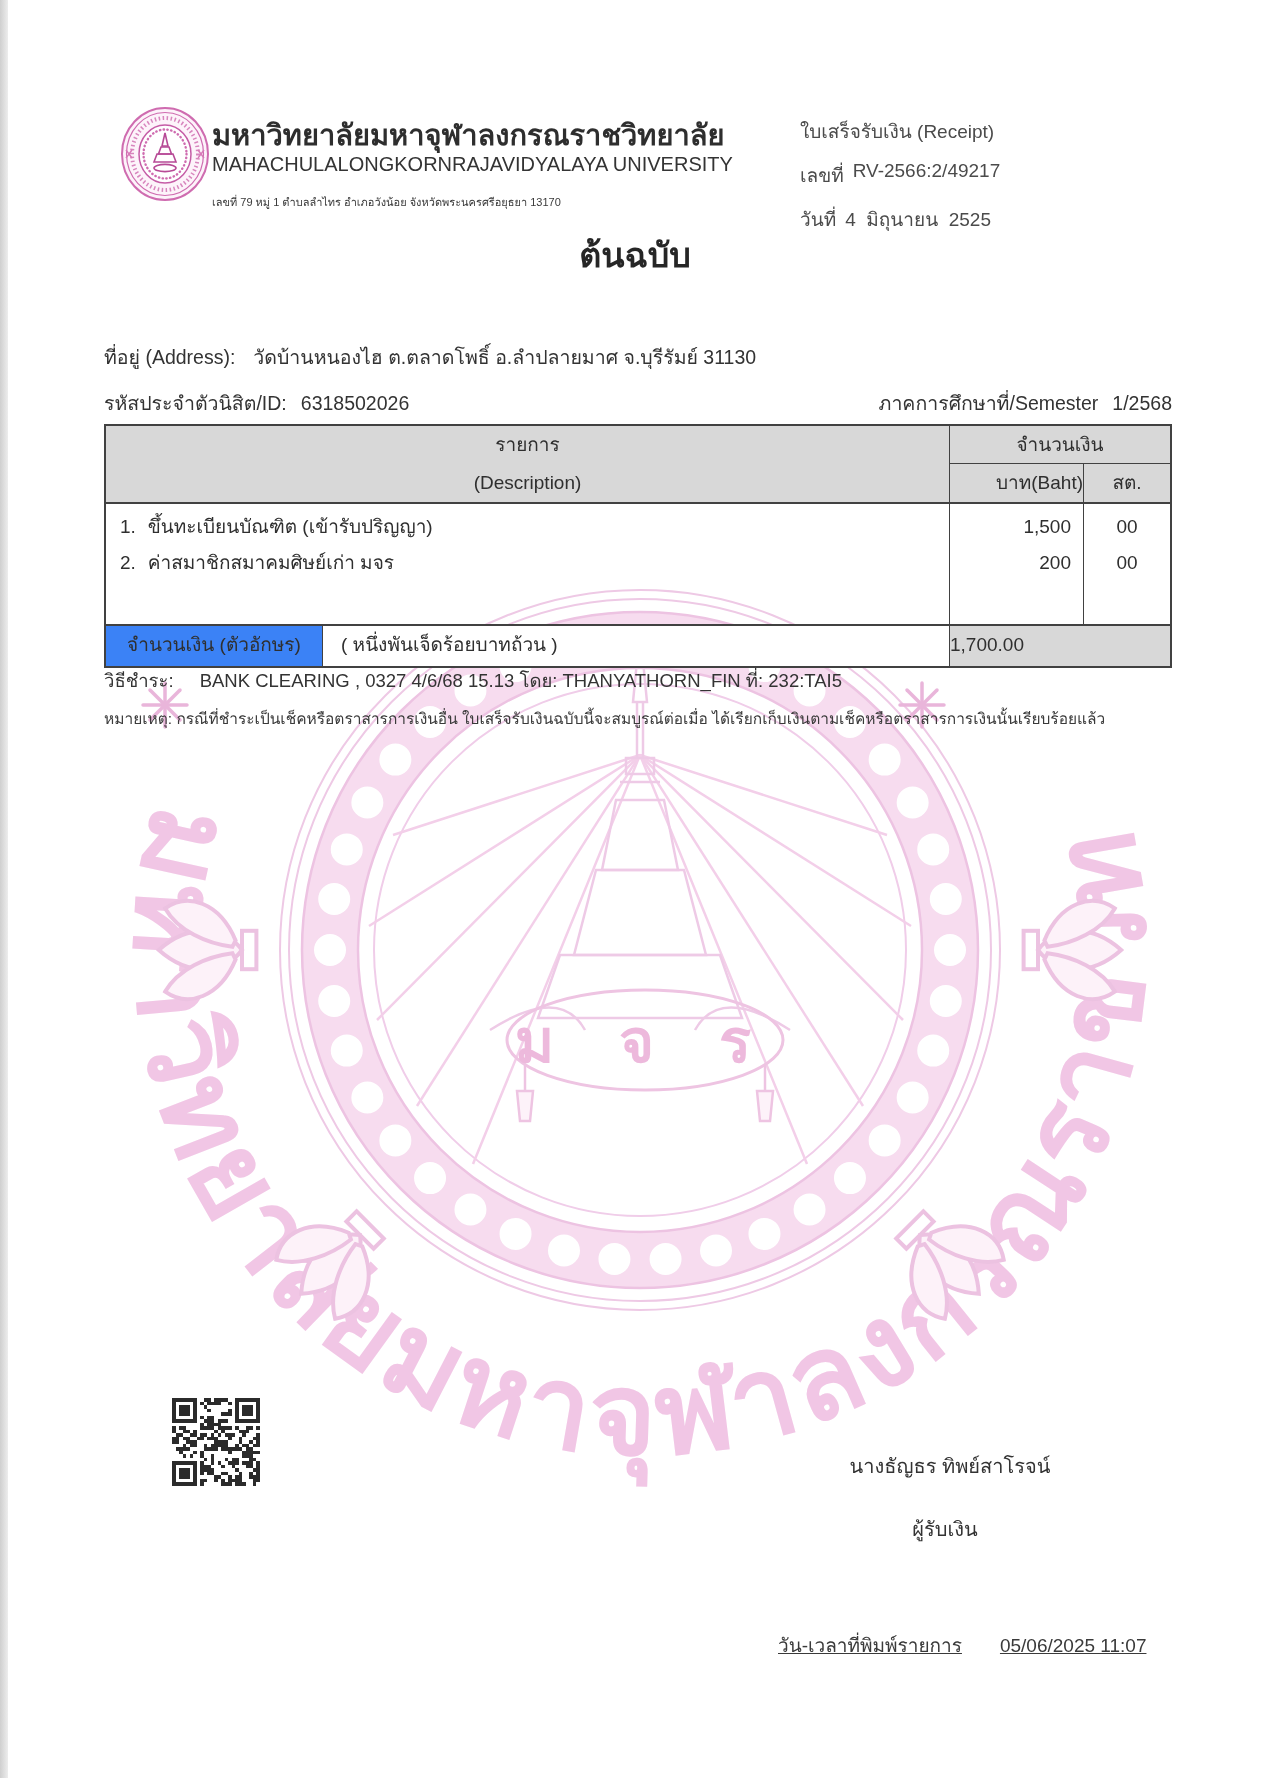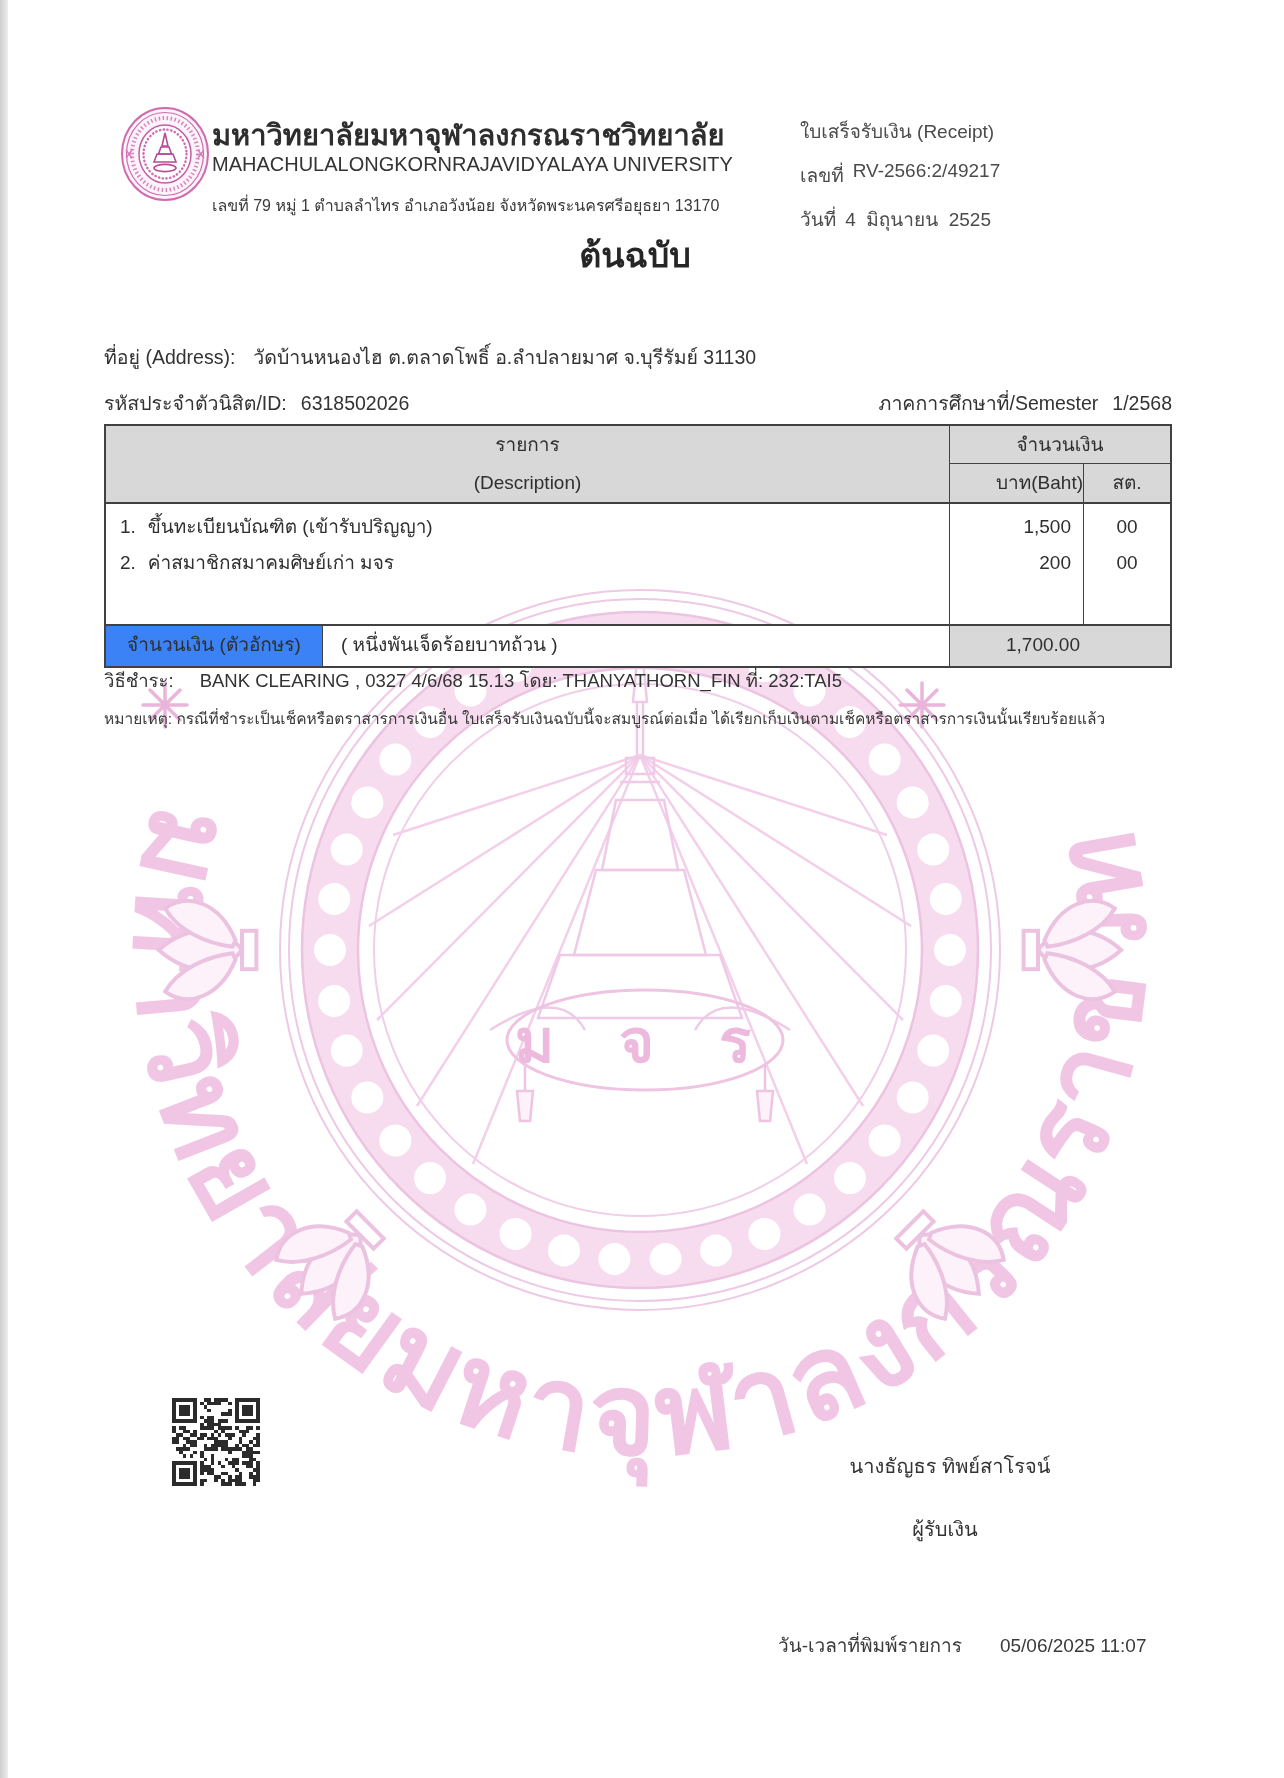--- a/index.html
+++ b/index.html
@@ -15,21 +15,21 @@
     background:linear-gradient(to right,#cfcfcf,#ededed);}
   .pre{white-space:pre-wrap;}
 
   
   .watermark{position:absolute;left:20px;top:330px;width:1240px;height:1240px;z-index:0;pointer-events:none;}
 
   
   .logo{position:absolute;left:120px;top:106px;width:90px;height:96px;z-index:2;}
   .univ-th{position:absolute;left:212px;top:112px;font-size:29px;font-weight:bold;color:#2e2e2e;z-index:2;}
   .univ-en{position:absolute;left:212px;top:153px;font-size:20px;font-weight:500;color:#343434;z-index:2;}
-  .univ-addr{position:absolute;left:212px;top:193px;font-size:16px;font-weight:500;color:#3a3a3a;z-index:2;}
+  .univ-addr{position:absolute;left:212px;top:193px;font-size:11px;font-weight:500;color:#3a3a3a;z-index:2;}
 
   .receipt-info{position:absolute;left:800px;top:116px;z-index:2;font-size:19px;color:#4b4b4b;}
   .receipt-info .line{height:44px;display:flex;gap:9px;align-items:flex-start;}
 
   .doc-title{position:absolute;left:0;top:228px;width:1270px;text-align:center;
     font-size:34px;font-weight:bold;color:#262626;z-index:2;}
 
   
   .payer-line{position:absolute;left:104px;z-index:2;font-size:19.5px;font-weight:500;color:#333;
     display:flex;gap:18px;align-items:baseline;}
@@ -54,37 +54,37 @@
   .col-desc{flex:1;padding:6px 0 0 14px;box-sizing:border-box;}
   .col-baht{width:134.5px;border-left:1.5px solid #414141;box-sizing:border-box;padding:6px 12px 0 0;text-align:right;}
   .col-st{width:87px;border-left:1.5px solid #414141;box-sizing:border-box;padding:6px 0 0 0;text-align:center;}
   .body-line{height:36px;line-height:34px;}
   .item-no{display:inline-block;margin-right:12px;}
   .trow-total{display:flex;height:40px;border-top:2px solid #414141;font-weight:500;}
   .total-label{width:217px;background:#3b82f6;border-right:1.5px solid #414141;box-sizing:border-box;
     line-height:38px;text-align:center;}
   .total-text{flex:1;background:#ffffff;line-height:38px;padding-left:18px;}
   .total-amount{width:221px;background:#d8d8d8;border-left:1.5px solid #414141;box-sizing:border-box;
-    line-height:38px;text-align:center;padding-right:34px;}
+    line-height:38px;text-align:left;padding-right:34px;}
 
   
   .pay-line{position:absolute;left:104px;top:666px;z-index:2;font-size:18.5px;font-weight:500;color:#333;
     display:flex;gap:26px;align-items:baseline;}
   .note-line{position:absolute;left:104px;top:706px;width:1080px;z-index:2;font-size:15.5px;font-weight:500;color:#3a3a3a;}
 
   
   .qr{position:absolute;left:172px;top:1398px;width:88px;height:88px;z-index:2;}
 
   
   .sig-name{position:absolute;left:740px;top:1450px;width:420px;text-align:center;z-index:2;
     font-size:20px;font-weight:500;color:#333;}
   .sig-title{position:absolute;left:740px;top:1513px;width:410px;text-align:center;z-index:2;
     font-size:20px;font-weight:500;color:#333;}
   .print-line{position:absolute;left:778px;top:1630px;z-index:2;font-size:19px;font-weight:500;color:#3a3a3a;
-    display:flex;gap:38px;align-items:baseline;}
+    display:flex;gap:38px;align-items:baseline;text-decoration:underline;}
 </style>
 </head>
 <body>
 
 <div class="page">
   <div class="edge-strip"></div>
 
   <svg class="watermark" viewBox="0 0 1240 1240" xmlns="http://www.w3.org/2000/svg">
     <defs>
       <path id="tcurve" d="M 137,472 A 505,505 0 1 0 1103,472" fill="none"></path>

